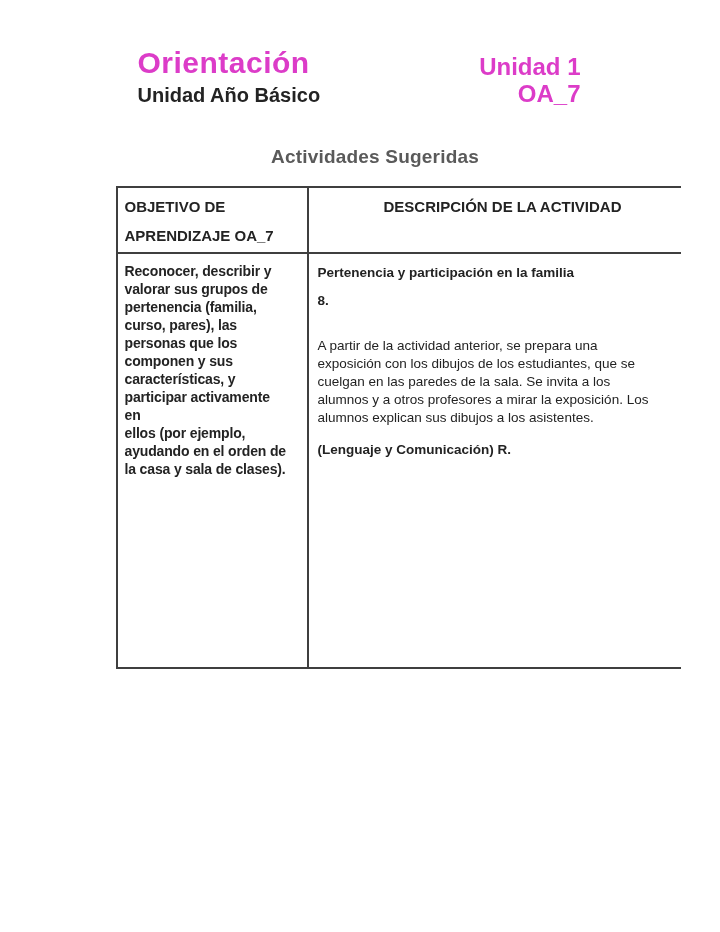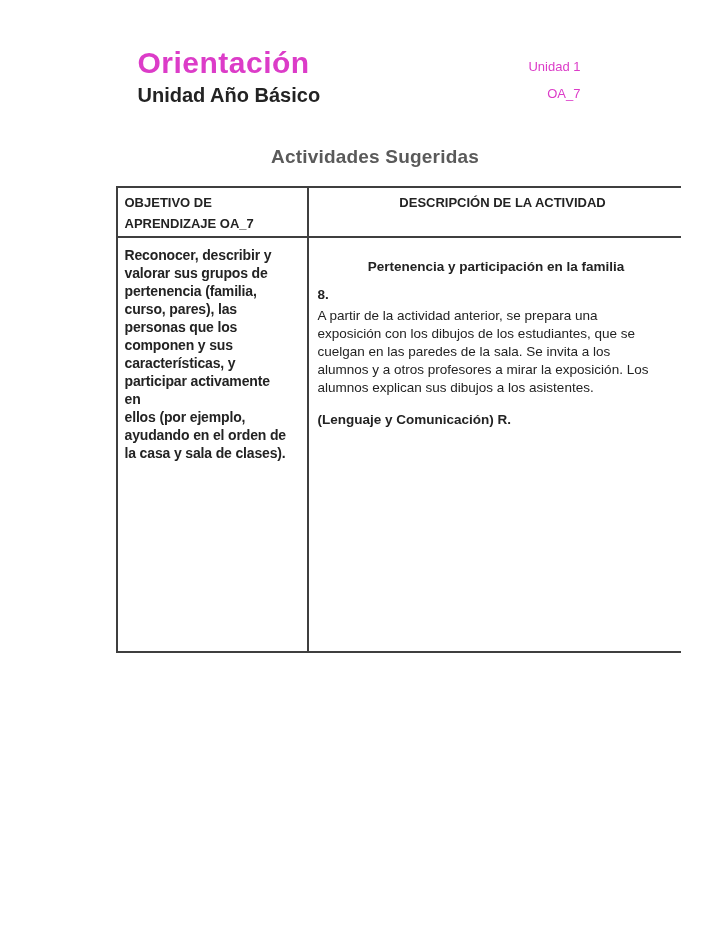--- a/index.html
+++ b/index.html
@@ -37,22 +37,22 @@
     font-weight: bold;
     line-height: 25px;
     margin-top: 3px;
     color: var(--text, #232323);
   }
   .header-right {
     text-align: right;
     margin-top: 7px;
   }
   .unit-label, .oa-label {
-    font-size: 13px;
-    font-weight: normal;
+    font-size: 24px;
+    font-weight: bold;
     line-height: 27px;
     color: var(--accent, #DC3CC8);
   }
 
   
   .section-title {
     position: absolute;
     top: 146px;
     left: 15px;
     width: 100%;
@@ -76,23 +76,23 @@
   .activities-table td {
     border: 2px solid var(--border, #3F3F3F);
     vertical-align: top;
     background: #ffffff;
   }
   .col-objective { width: 191px; }
   .col-description { width: 376px; }
 
   .activities-table th {
     height: 47px;
-    font-size: 13px;
+    font-size: 15px;
     font-weight: bold;
-    line-height: 21px;
+    line-height: 29px;
     padding: 4px 6px 2px 7px;
     color: var(--text, #232323);
   }
   th.col-header-objective { text-align: left; }
   th.col-header-description { text-align: center; padding-left: 20px; }
 
   .activities-table td { height: 415px; }
 
   td.objective-cell {
     font-size: 14px;
@@ -102,30 +102,29 @@
     padding: 8px 20px 6px 7px;
     white-space: pre-line;
   }
 
   td.activity-cell {
     padding: 3px 8px 6px 9px;
     font-size: 13.5px;
     line-height: 18px;
   }
   .activity-heading {
-    text-align: center;
     font-weight: bold;
-    margin-top: 17px;
+    margin-top: 7px;
   }
   .activity-number {
     font-weight: bold;
     margin-top: 10px;
   }
   .activity-body {
-    margin-top: 3px;
+    margin-top: 27px;
     white-space: pre-line;
   }
   .activity-footer {
     font-weight: bold;
     margin-top: 14px;
   }
 </style>
 </head>
 <body>
 

